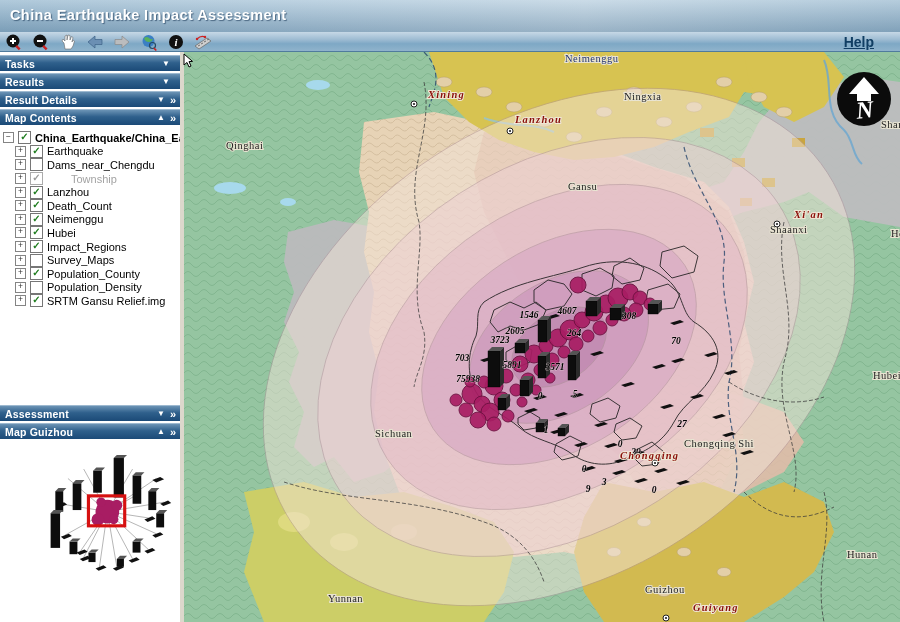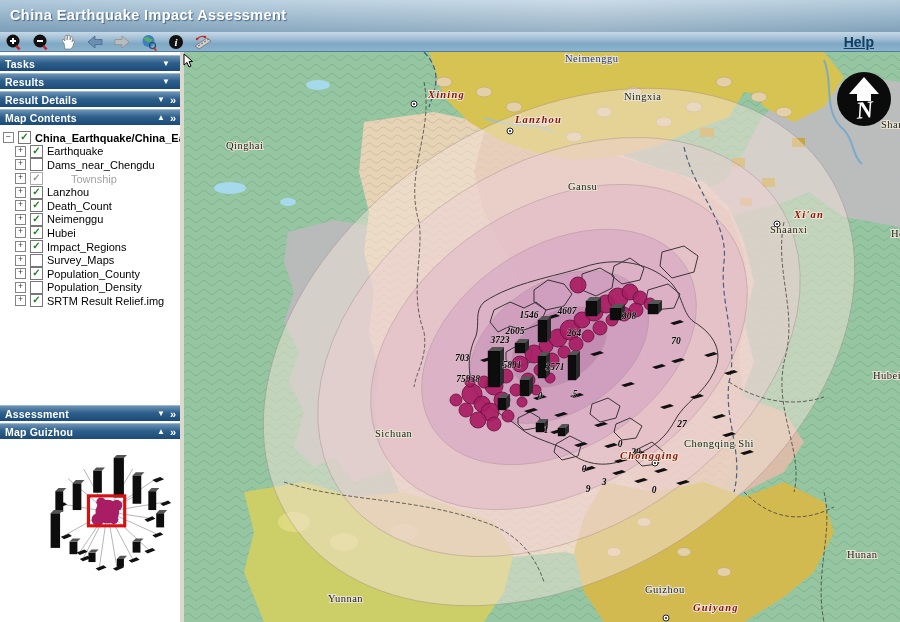--- a/index.html
+++ b/index.html
@@ -195,21 +195,21 @@
           <span class="layer-label">Population_County</span>
         </div>
         <div class="tree-row child">
           <span class="expand">+</span>
           <span class="checkbox unchecked">✓</span>
           <span class="layer-label">Population_Density</span>
         </div>
         <div class="tree-row child">
           <span class="expand">+</span>
           <span class="checkbox">✓</span>
-          <span class="layer-label">SRTM Result Relief.img</span>
+          <span class="layer-label">SRTM Gansu Relief.img</span>
         </div>
       </div>
 
     <div class="panel-header">
       <span class="ph-label">Assessment</span>
       <span class="ph-arrow">▼</span>
       <span class="ph-pop">»</span>
     </div>
     <div class="panel-header">
       <span class="ph-label">Map Guizhou</span>

